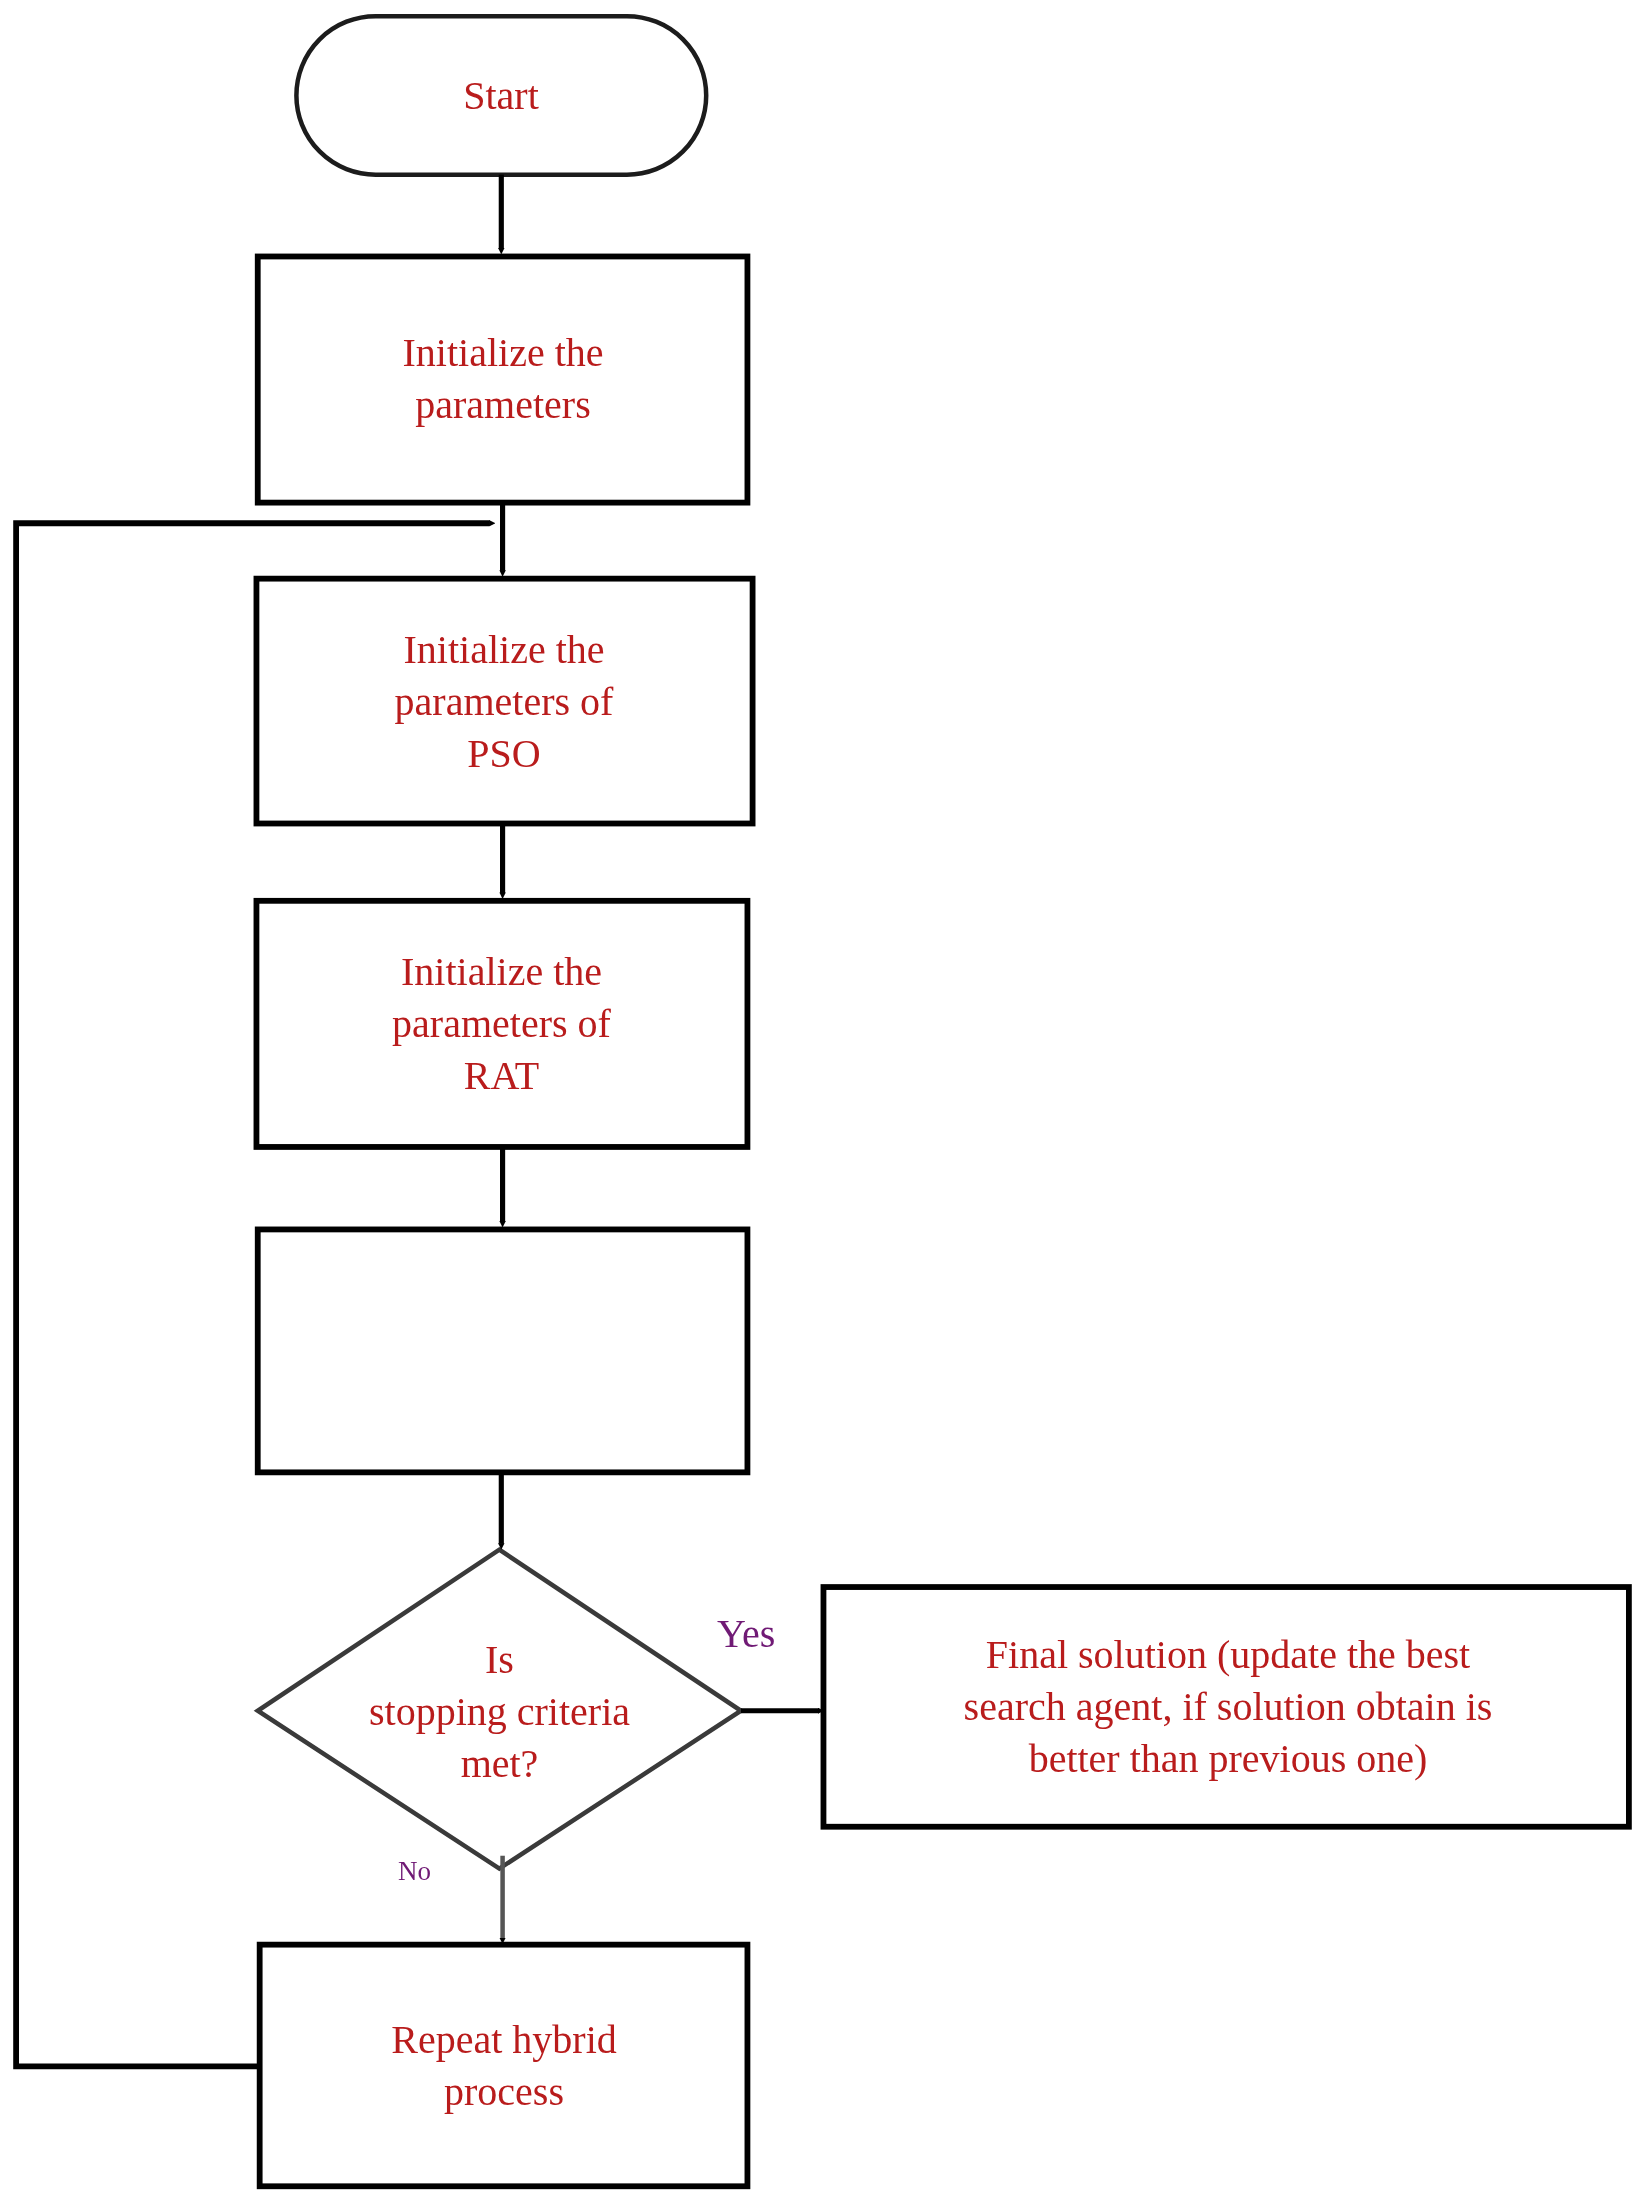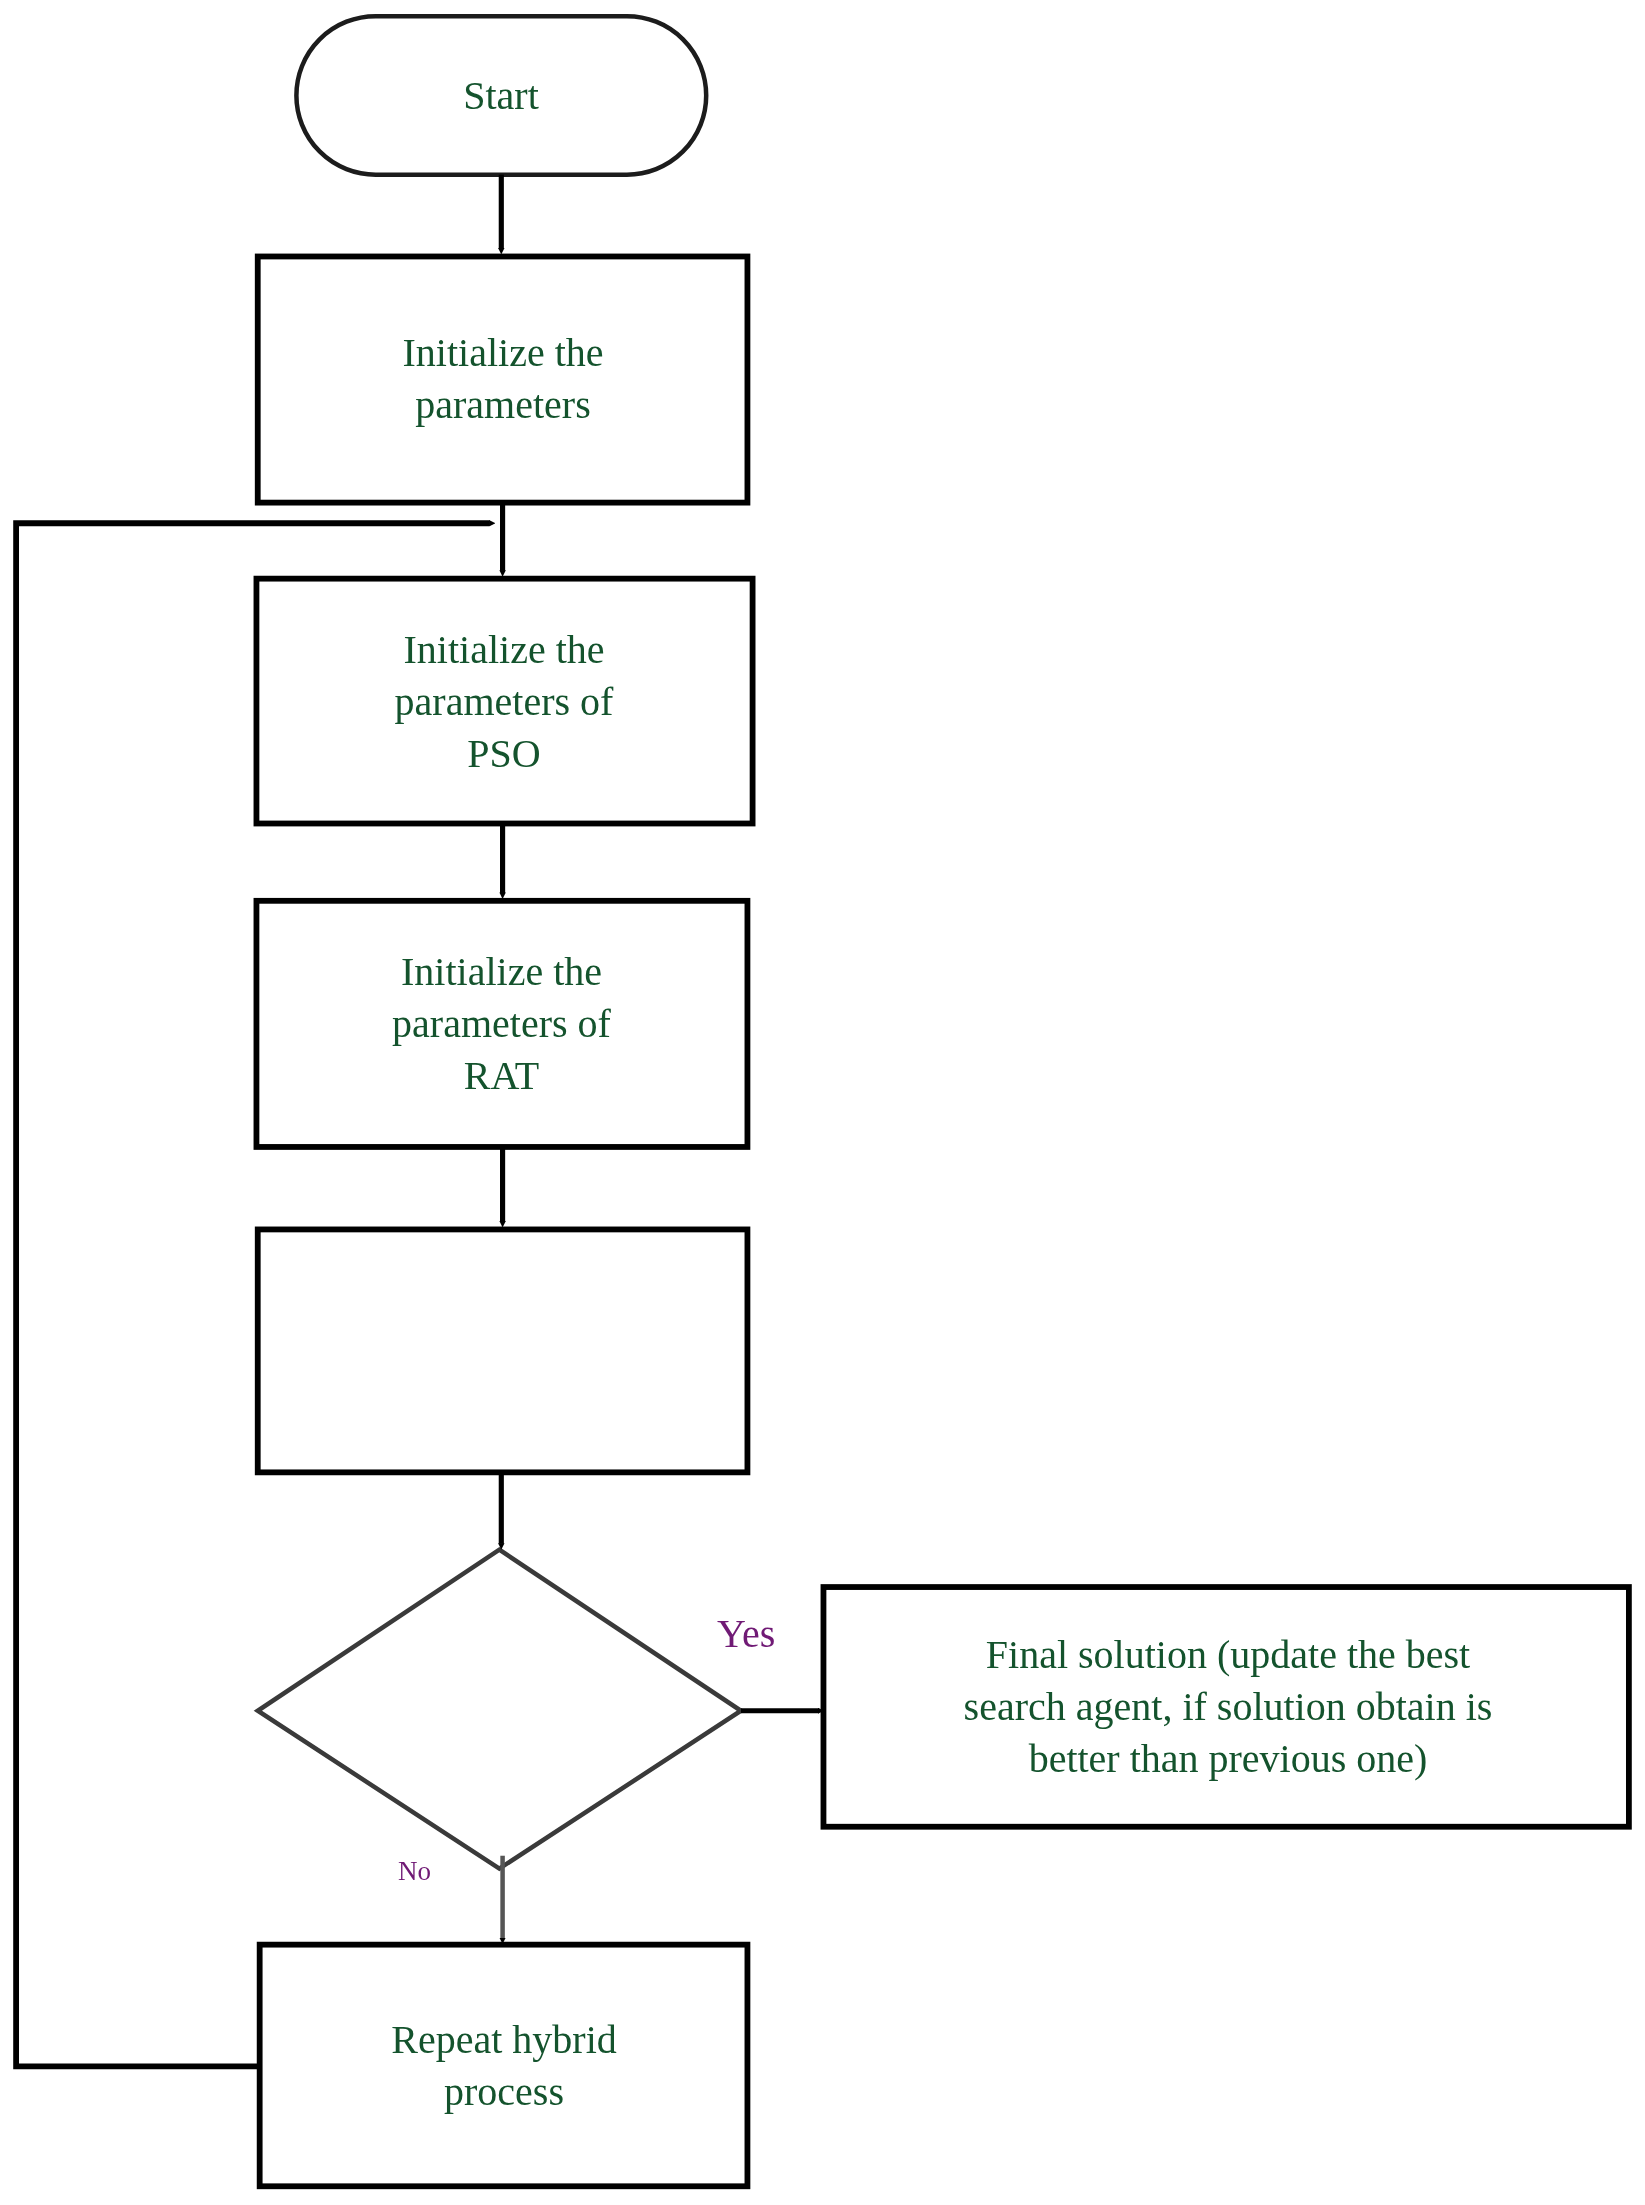--- a/index.html
+++ b/index.html
@@ -22,21 +22,21 @@
     top: 0;
     width: 1645px;
     height: 2205px;
   }
   .node-text {
     position: absolute;
     display: flex;
     align-items: center;
     justify-content: center;
     text-align: center;
-    color: #14532d;
+    color: #b91c1c;
     font-family: "Liberation Serif", "DejaVu Serif", serif;
     line-height: 1.30;
     white-space: pre-line;
     pointer-events: none;
   }
   .edge-label {
     position: absolute;
     color: #701a75;
     font-family: "Liberation Serif", "DejaVu Serif", serif;
     white-space: nowrap;
@@ -104,20 +104,23 @@
 
   <div class="node-text t-box2">Initialize the
 parameters of
 PSO</div>
 
   <div class="node-text t-box3">Initialize the
 parameters of
 RAT</div>
 
 
+  <div class="node-text t-diamond">Is
+stopping criteria
+met?</div>
 
   <div class="node-text t-repeat">Repeat hybrid
 process</div>
 
   <div class="node-text t-final">Final solution (update the best
 search agent, if solution obtain is
 better than previous one)</div>
 
   <div class="edge-label l-yes">Yes</div>
 

